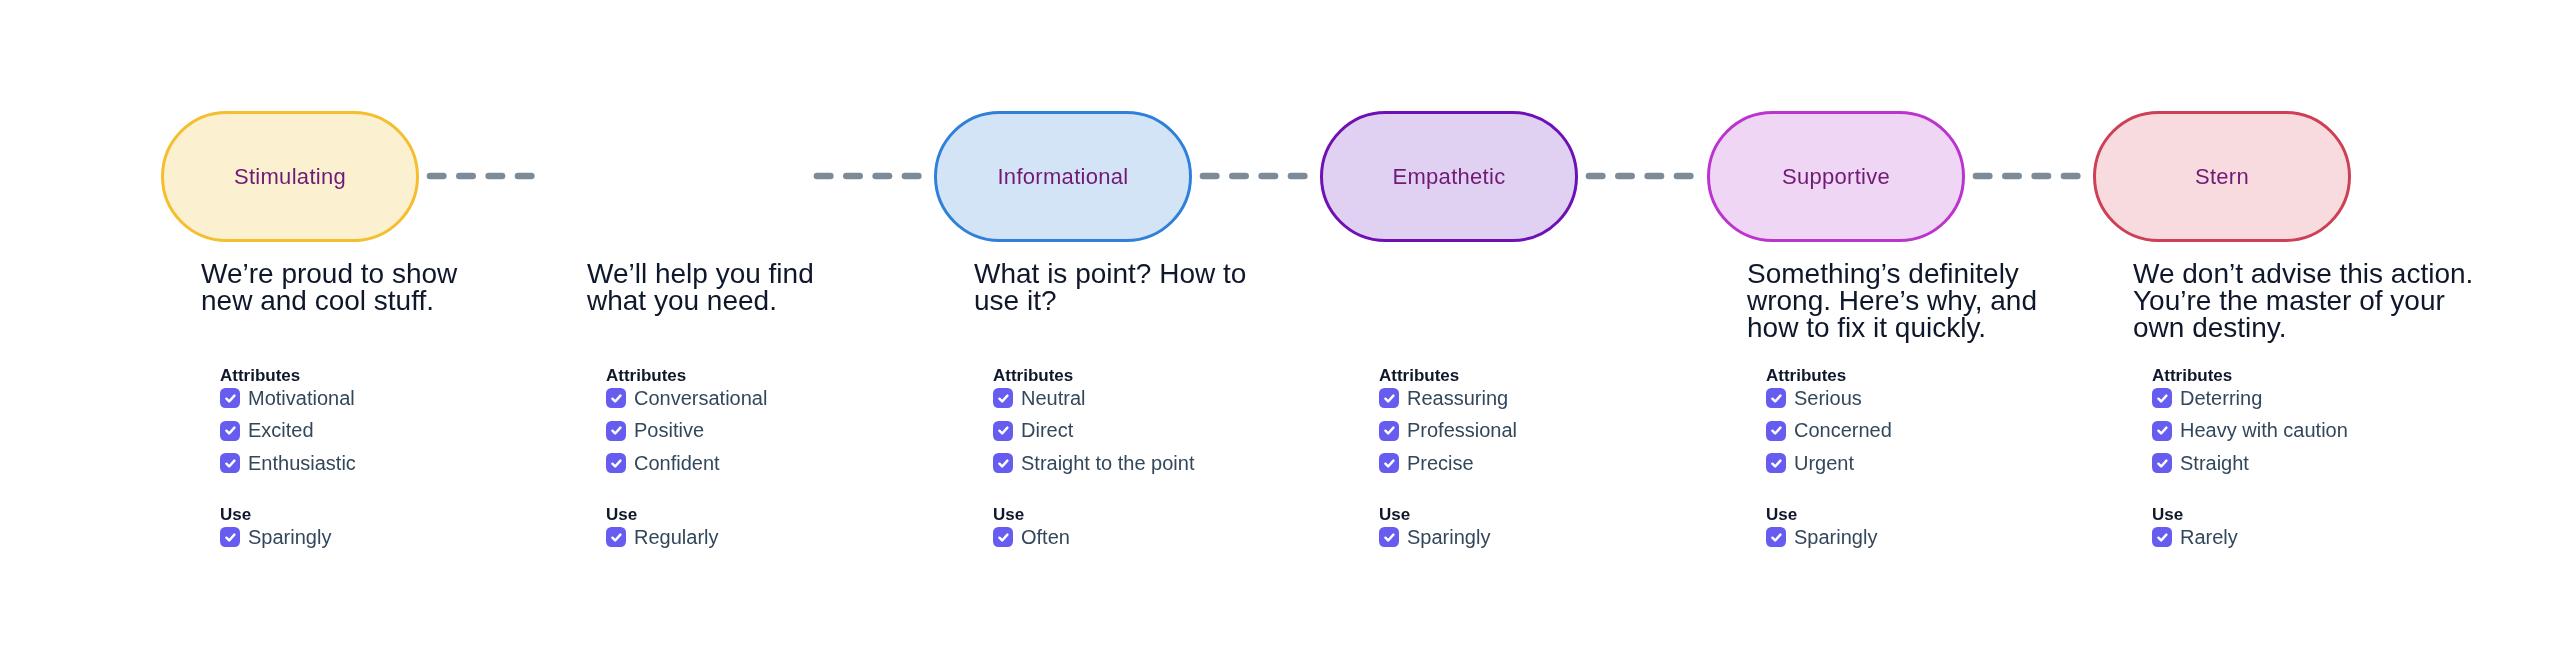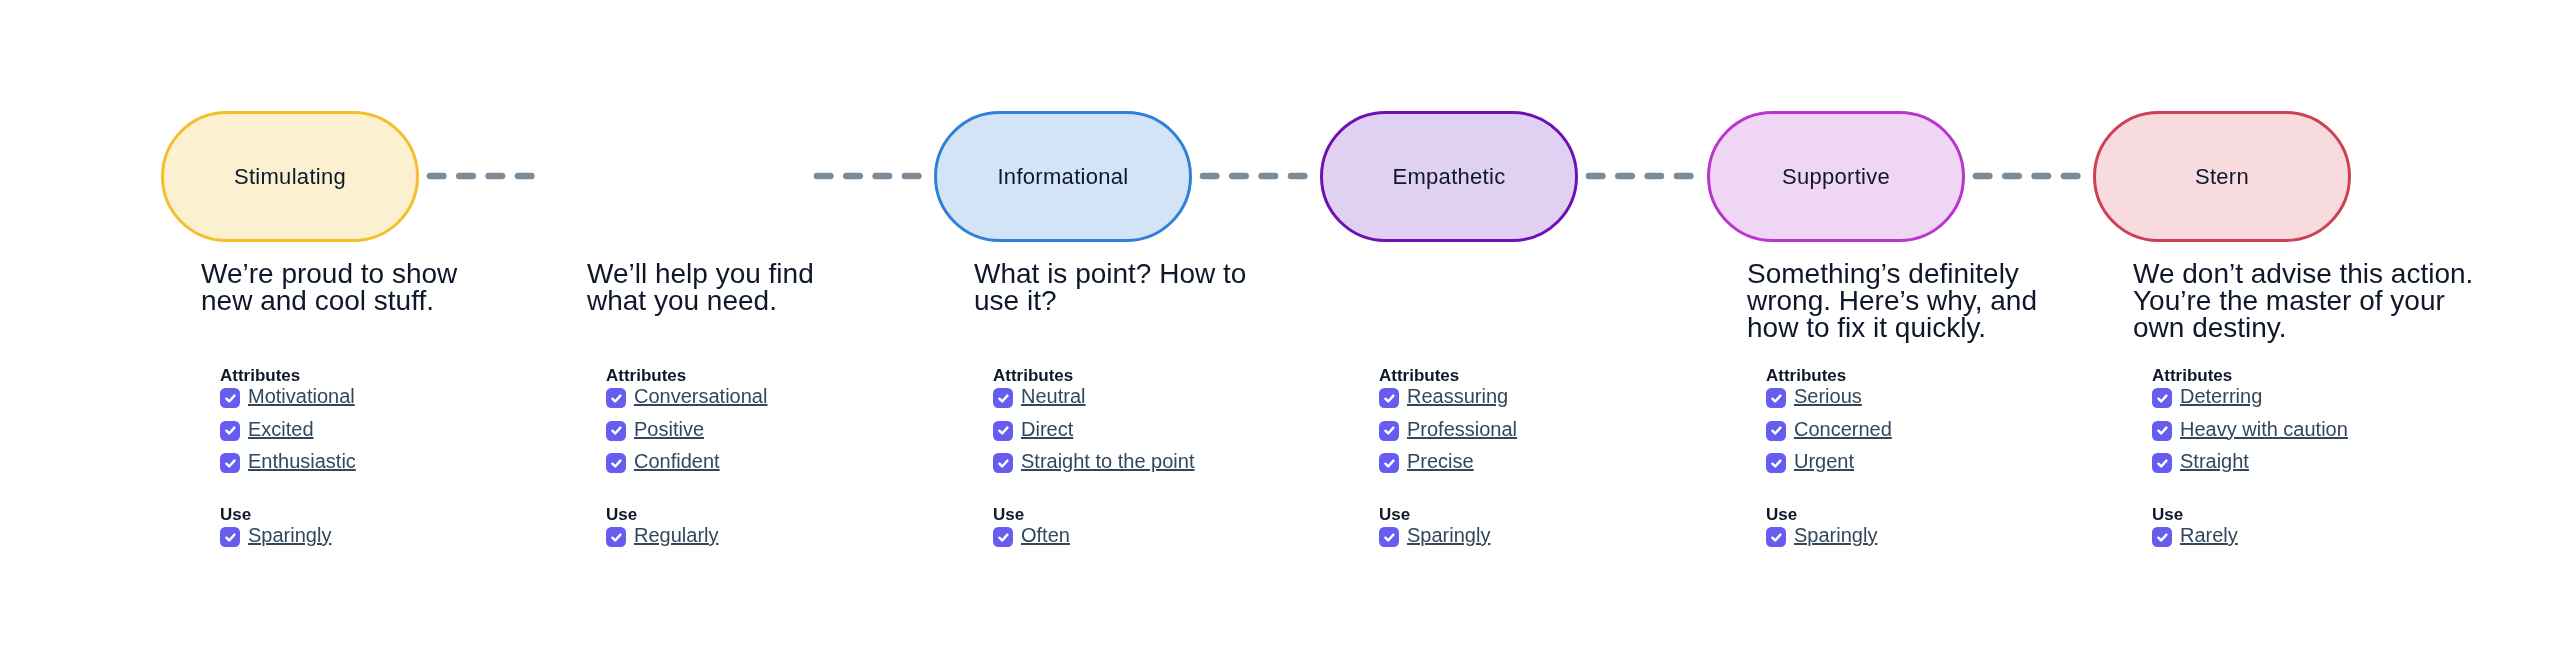--- a/index.html
+++ b/index.html
@@ -16,41 +16,41 @@
   .pill{
     position:absolute;top:111px;left:0;
     width:258px;height:131px;
     box-sizing:border-box;
     border:3.4px solid #999;
     border-radius:66px;
     display:flex;align-items:center;justify-content:center;
   }
   .pill-label{
     font-size:22px;
-    color:#0f172a;
+    color:#701a75;
     letter-spacing:0.3px;
   }
   .desc{
     position:absolute;top:260px;left:40px;
     font-size:28px;line-height:27px;
     white-space:pre;
     color:#0f172a;
   }
   .section-heading{
     position:absolute;left:59px;
     font-size:17px;font-weight:bold;color:#0f172a;
   }
   .attrs-heading{top:366px;}
   .use-heading{top:505px;}
   .rows{position:absolute;left:59px;}
   .attrs-rows{top:388px;}
   .use-rows{top:527px;}
   .row{
-    display:flex;align-items:flex-end;
-    height:20px;margin-bottom:12.7px;text-decoration:underline;
+    display:flex;align-items:center;
+    height:20px;margin-bottom:12.7px;
   }
   .checkbox{
     flex:0 0 auto;
     width:20px;height:20px;
     border-radius:5.4px;
     background:#665CEF;
     display:flex;align-items:center;justify-content:center;
   }
   .row-label{
     margin-left:8px;

